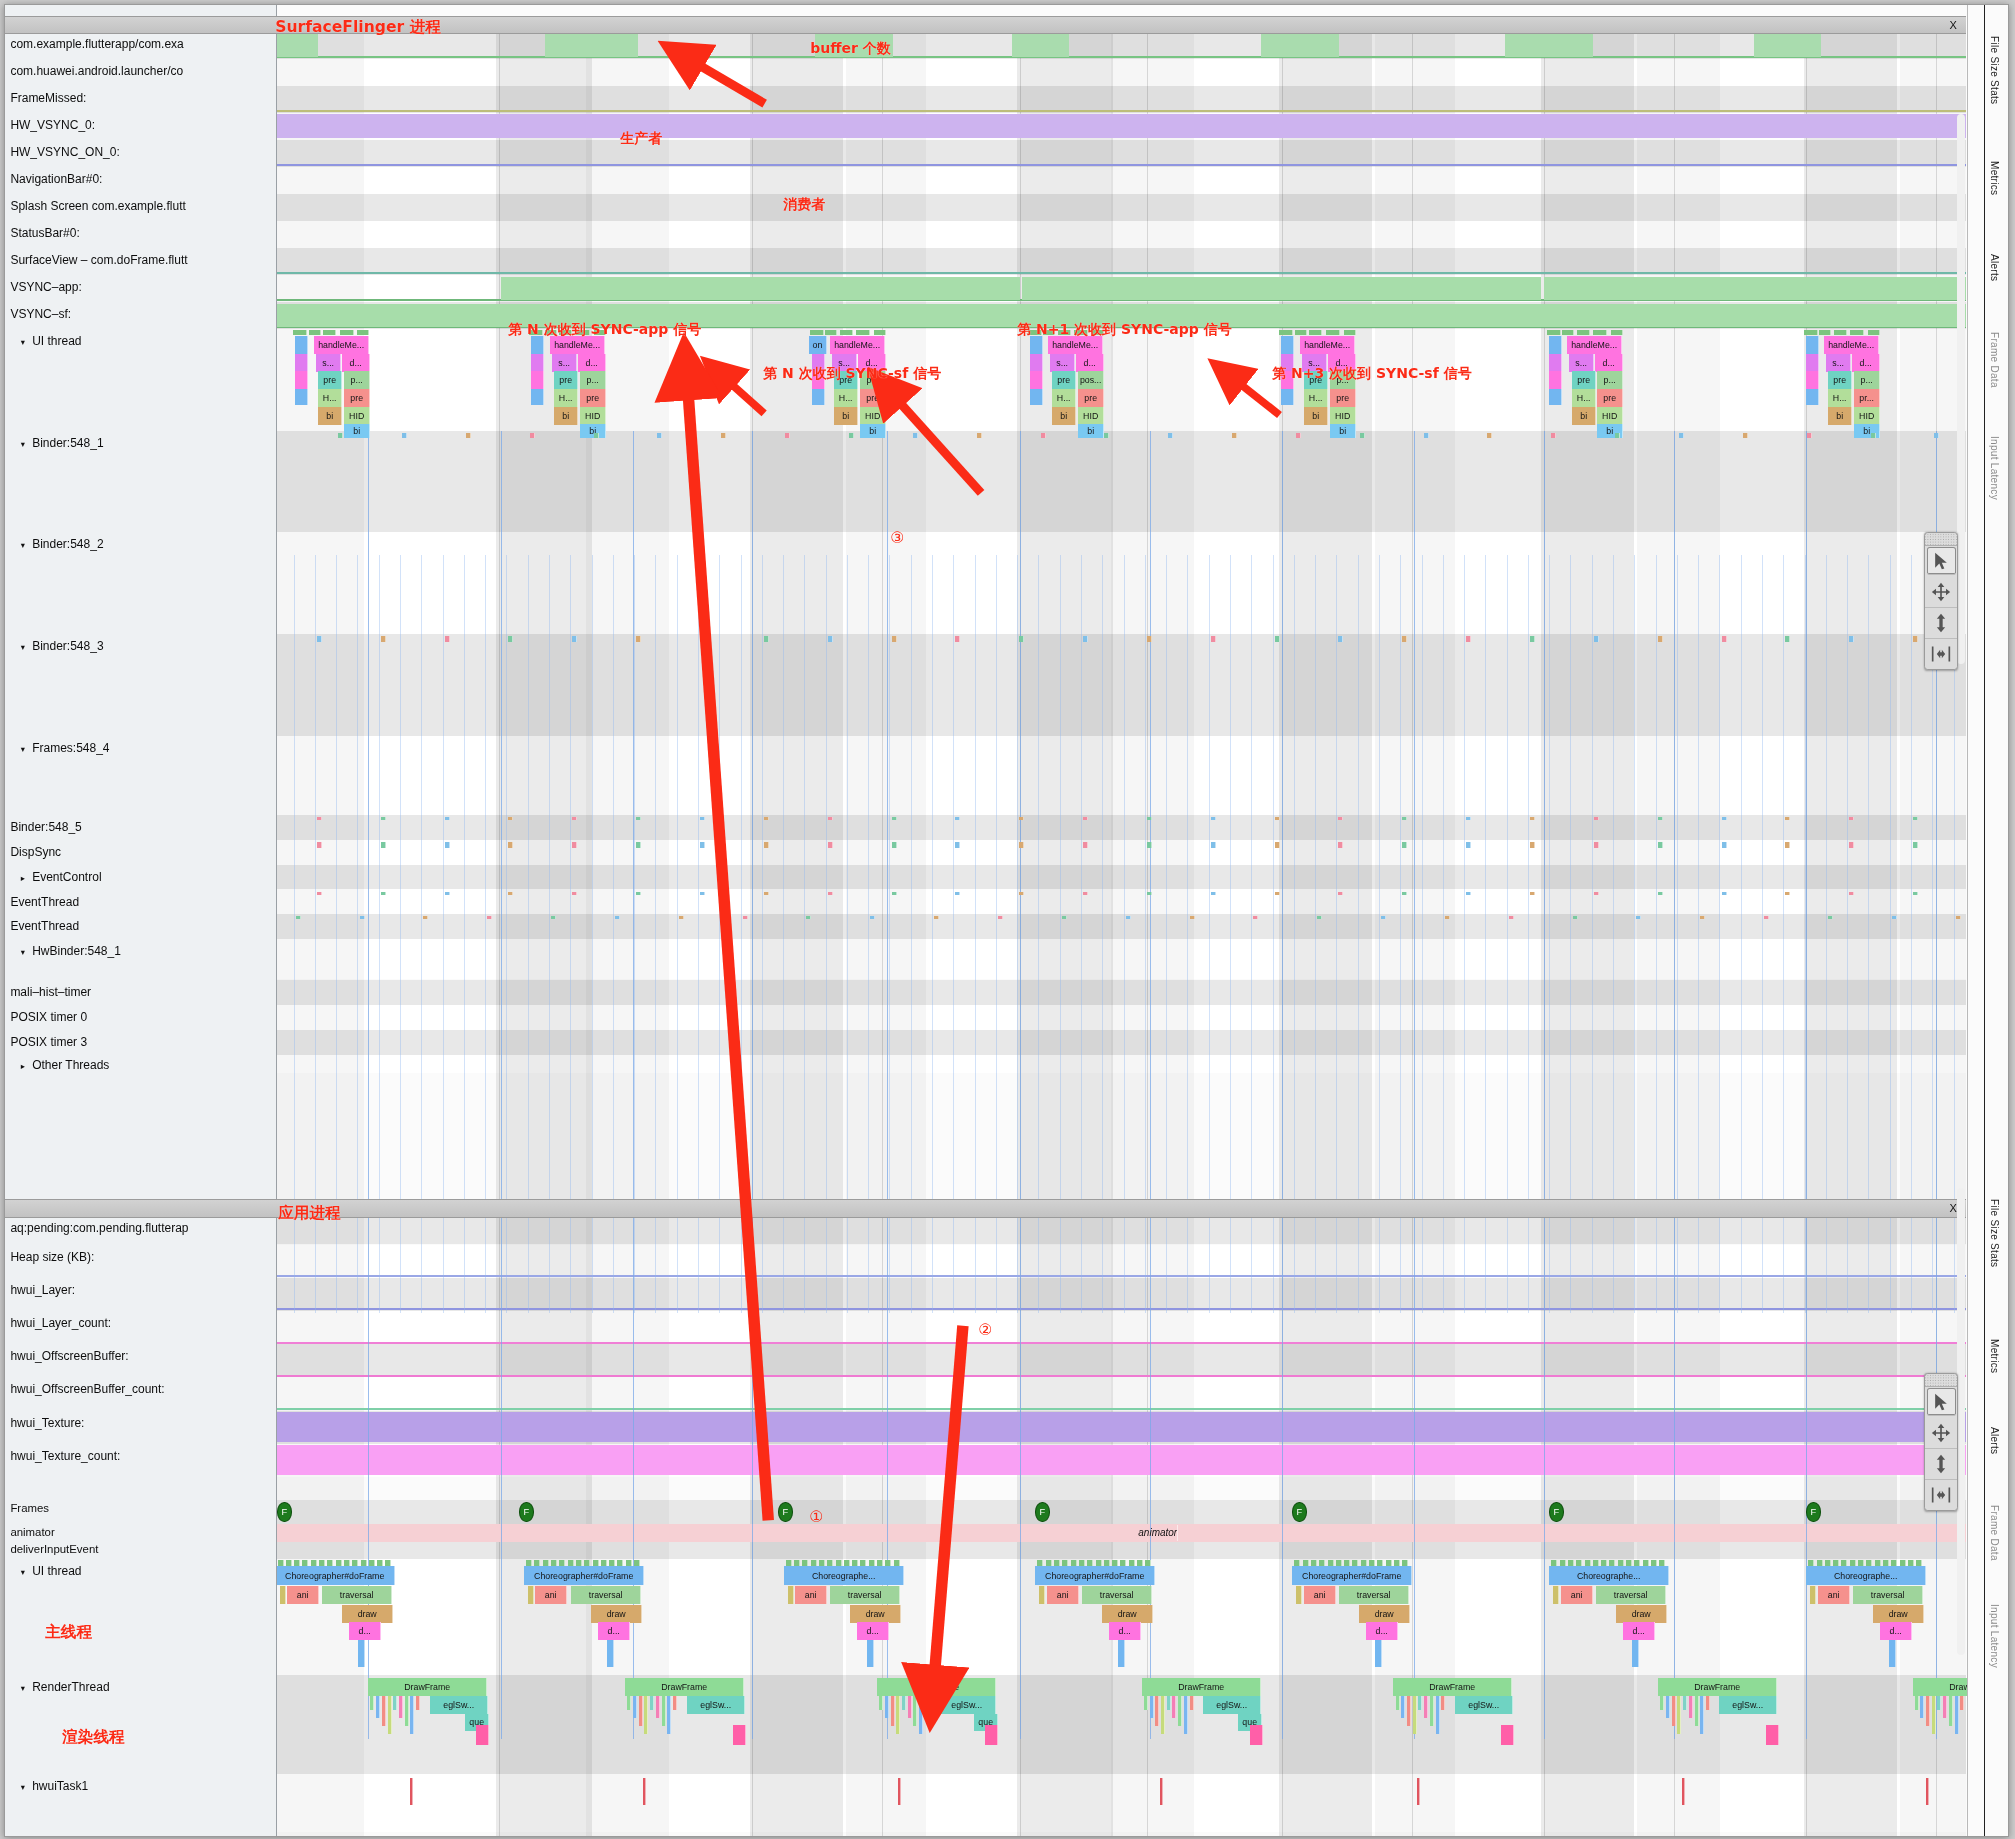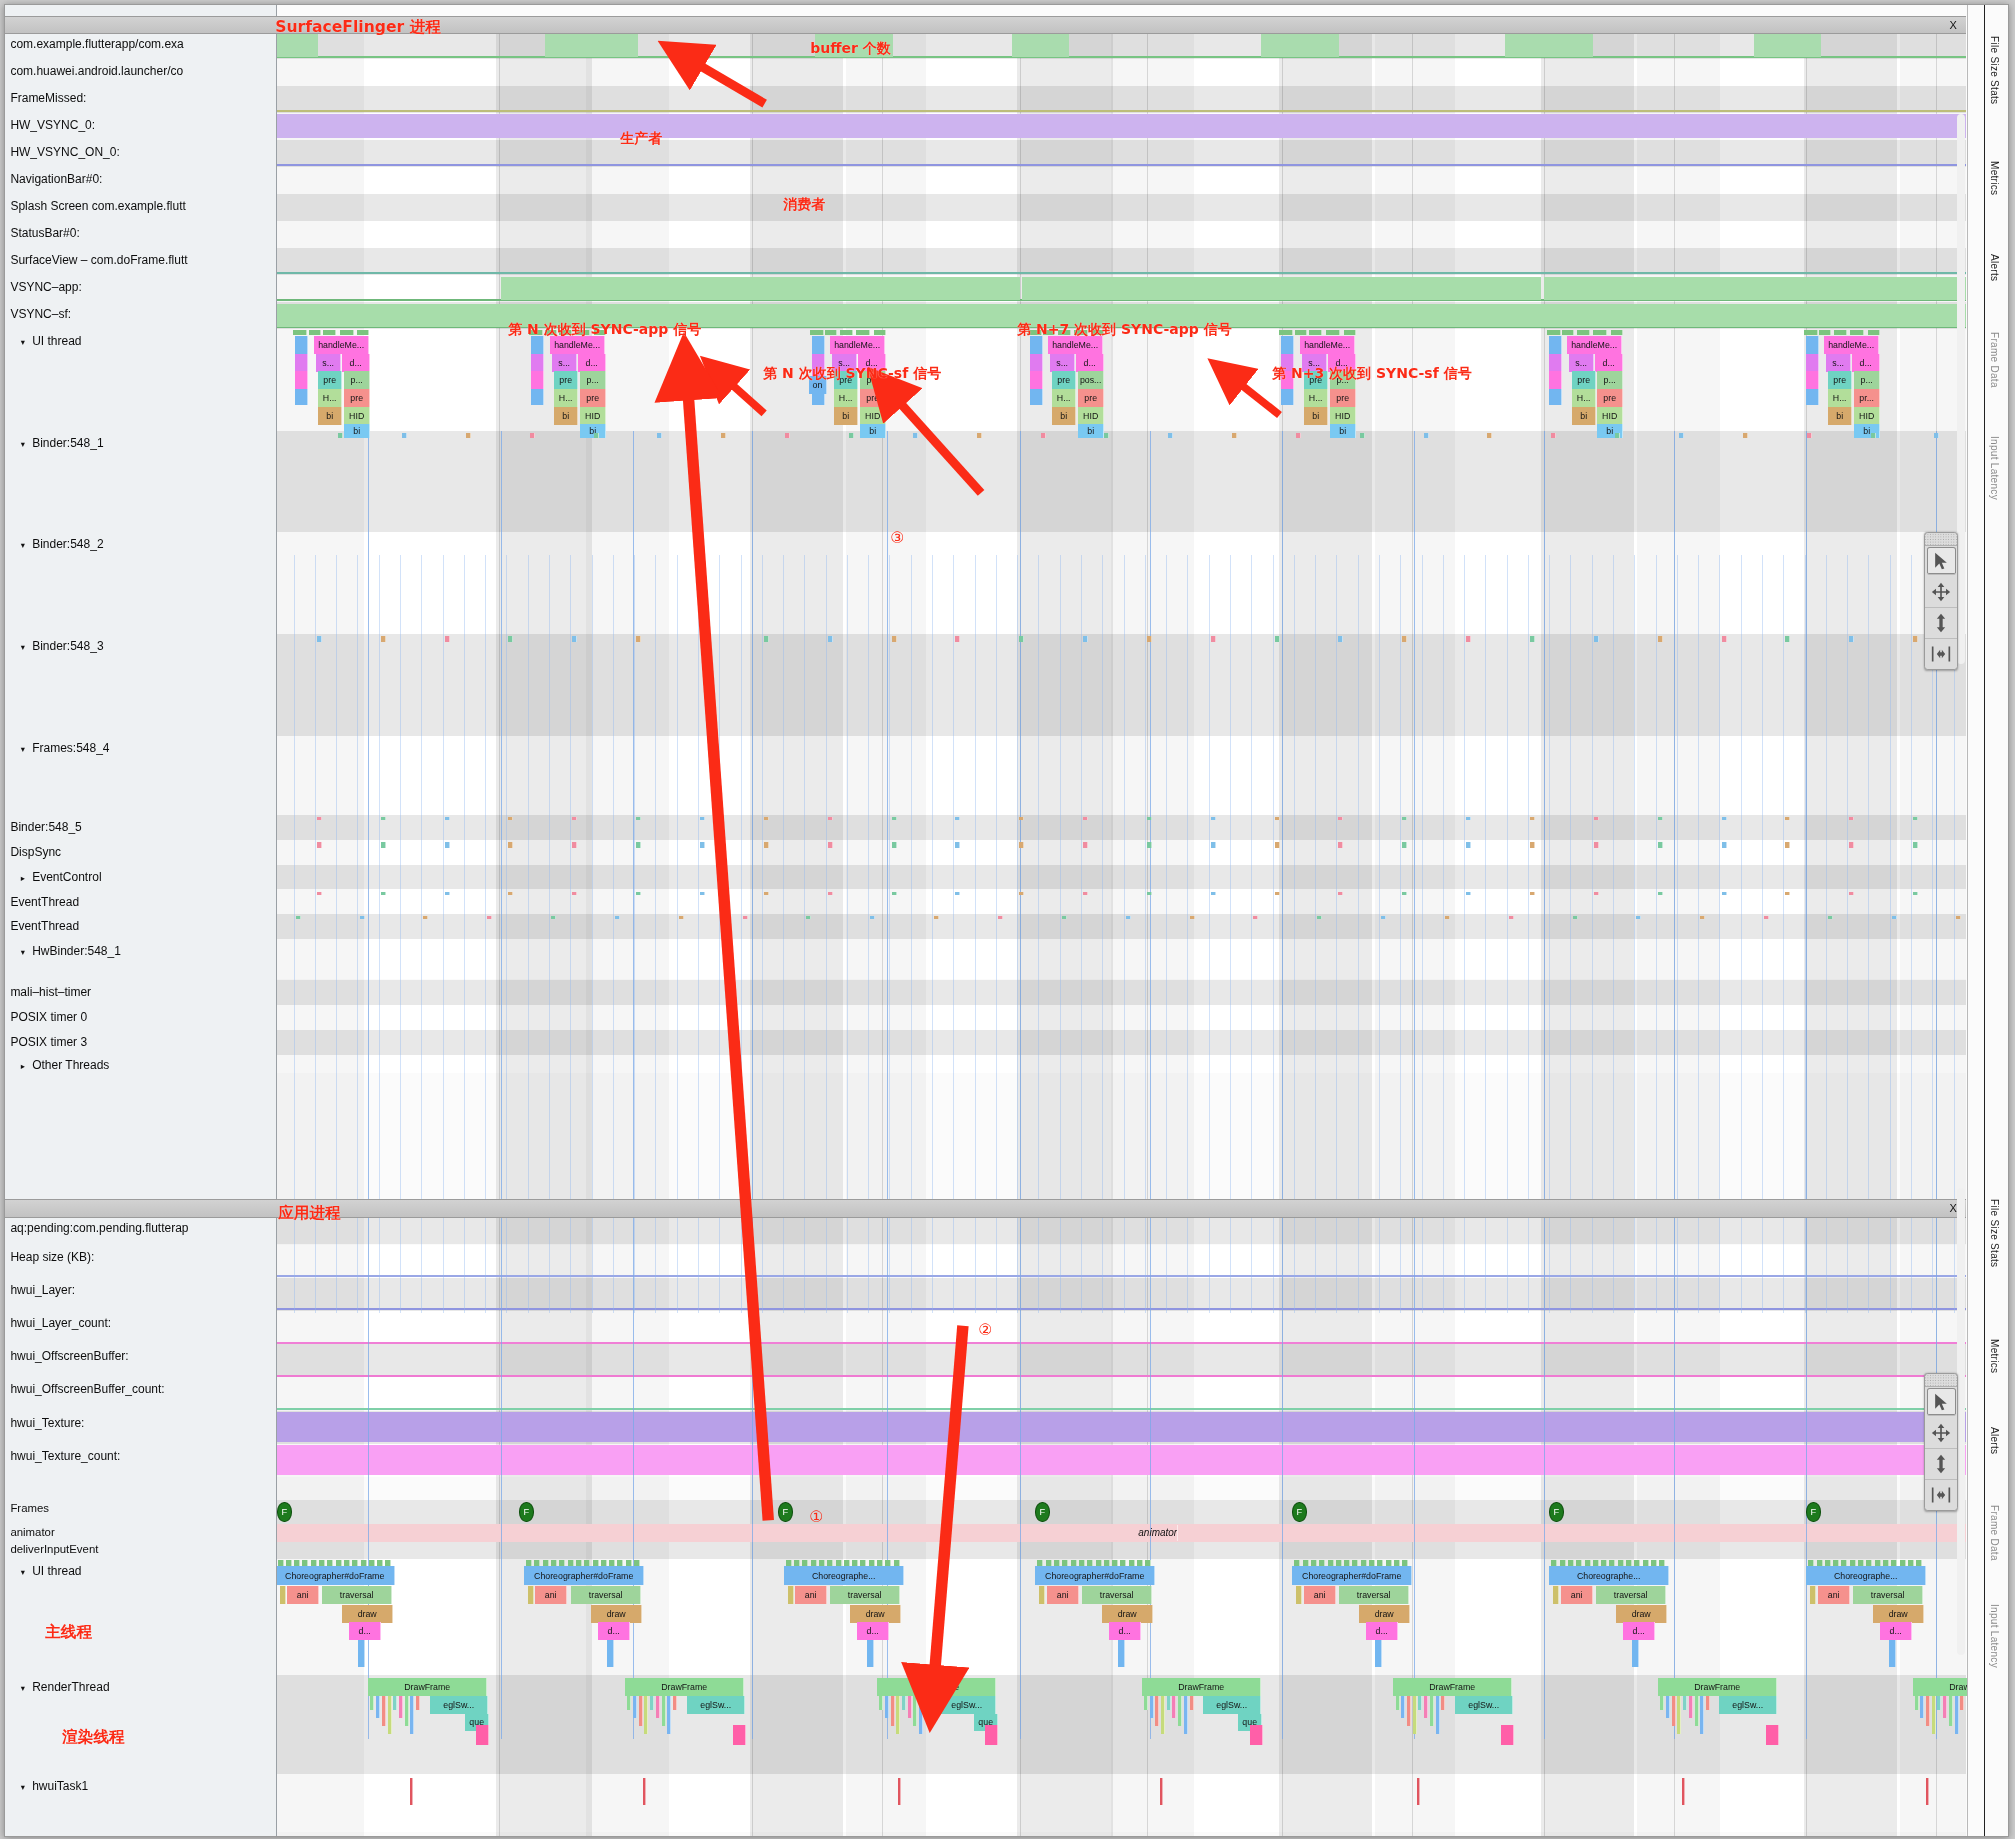--- a/index.html
+++ b/index.html
@@ -406,21 +406,21 @@
         <div class="slice" style="left:1819px;width:55px;top:331px;height:17.6px;background:#ff73e0;">handleMe...</div>
         <div class="slice" style="left:1821px;width:25px;top:349px;height:17.6px;background:#e07bf0;">s...</div>
         <div class="slice" style="left:1847px;width:28px;top:349px;height:17.6px;background:#ff73e0;">d...</div>
         <div class="slice" style="left:1823px;width:24px;top:366px;height:17.6px;background:#6fd3c2;">pre</div>
         <div class="slice" style="left:1849px;width:26px;top:366px;height:17.6px;background:#9ed49b;">p...</div>
         <div class="slice" style="left:1823px;width:24px;top:384px;height:17.6px;background:#b2de9a;">H...</div>
         <div class="slice" style="left:1849px;width:26px;top:384px;height:17.6px;background:#f5918d;">pr...</div>
         <div class="slice" style="left:1823px;width:24px;top:402px;height:17.6px;background:#d6a96b;">bi</div>
         <div class="slice" style="left:1849px;width:26px;top:402px;height:17.6px;background:#b2de9a;">HID</div>
         <div class="slice" style="left:1849px;width:26px;top:419px;height:13.5px;background:#79c9f2;">bi</div>
-        <div class="slice" style="left:804px;width:17.6px;top:331px;height:17.6px;background:#72b6f0;margin-top:40px;">on</div>
+        <div class="slice" style="left:804px;width:17.6px;top:331px;height:17.6px;background:#72b6f0;">on</div>
         <div class="slice" style="left:333px;width:5.2px;top:428px;height:4.7px;background:#79c9a0;"></div>
         <div class="slice" style="left:397px;width:5.2px;top:428px;height:4.7px;background:#7fbfe8;"></div>
         <div class="slice" style="left:461px;width:5.2px;top:428px;height:4.7px;background:#d8a870;"></div>
         <div class="slice" style="left:525px;width:5.2px;top:428px;height:4.7px;background:#f08ca0;"></div>
         <div class="slice" style="left:589px;width:5.2px;top:428px;height:4.7px;background:#79c9a0;"></div>
         <div class="slice" style="left:652px;width:5.2px;top:428px;height:4.7px;background:#7fbfe8;"></div>
         <div class="slice" style="left:716px;width:5.2px;top:428px;height:4.7px;background:#d8a870;"></div>
         <div class="slice" style="left:780px;width:5.2px;top:428px;height:4.7px;background:#f08ca0;"></div>
         <div class="slice" style="left:844px;width:5.2px;top:428px;height:4.7px;background:#79c9a0;"></div>
         <div class="slice" style="left:908px;width:5.2px;top:428px;height:4.7px;background:#7fbfe8;"></div>
@@ -957,21 +957,21 @@
     <path d="M1470,2920 L1315,740" stroke="#fb2b16" stroke-width="22" fill="none" marker-end="url(#ah)"></path>
 
     <path d="M1845,2545 L1790,3220" stroke="#fb2b16" stroke-width="22" fill="none" marker-end="url(#ah)"></path>
   </svg>
 
   <div class="ann cn big" style="left:270px;top:11.4px">SurfaceFlinger 进程</div>
   <div class="ann cn" style="left:805px;top:35px">buffer 个数</div>
   <div class="ann cn" style="left:615px;top:125px">生产者</div>
   <div class="ann cn" style="left:778px;top:191px">消费者</div>
   <div class="ann cn" style="left:503px;top:316px">第 N 次收到 SYNC-app 信号</div>
-  <div class="ann cn" style="left:1012px;top:316px">第 N+7 次收到 SYNC-app 信号</div>
+  <div class="ann cn" style="left:1012px;top:316px">第 N+1 次收到 SYNC-app 信号</div>
   <div class="ann cn" style="left:758px;top:360px">第 N 次收到 SYNC-sf 信号</div>
   <div class="ann cn" style="left:1267px;top:360px">第 N+3 次收到 SYNC-sf 信号</div>
   <div class="ann cn big" style="left:273px;top:1198px">应用进程</div>
   <div class="ann cn big" style="left:40px;top:1617px">主线程</div>
   <div class="ann cn big" style="left:57px;top:1722px">渲染线程</div>
 
   <div class="circnum" style="left:804px;top:1503px">①</div>
   <div class="circnum" style="left:973px;top:1316px">②</div>
   <div class="circnum" style="left:885px;top:524px">③</div>
 

